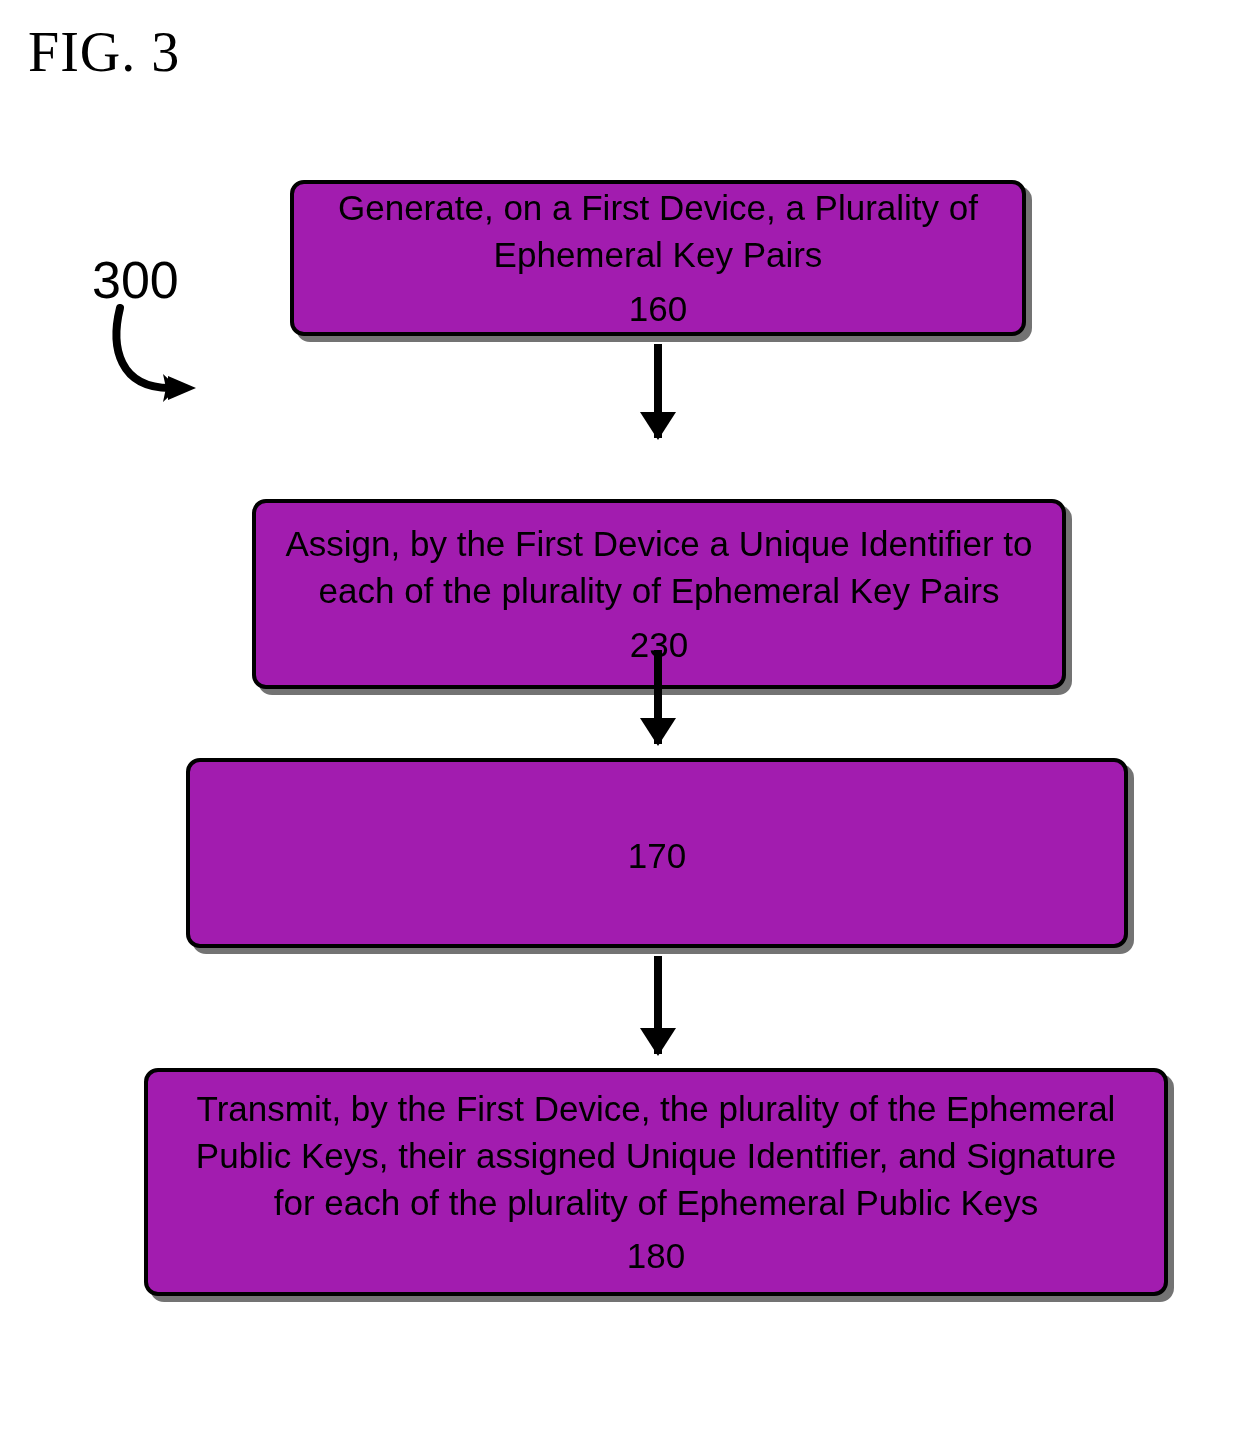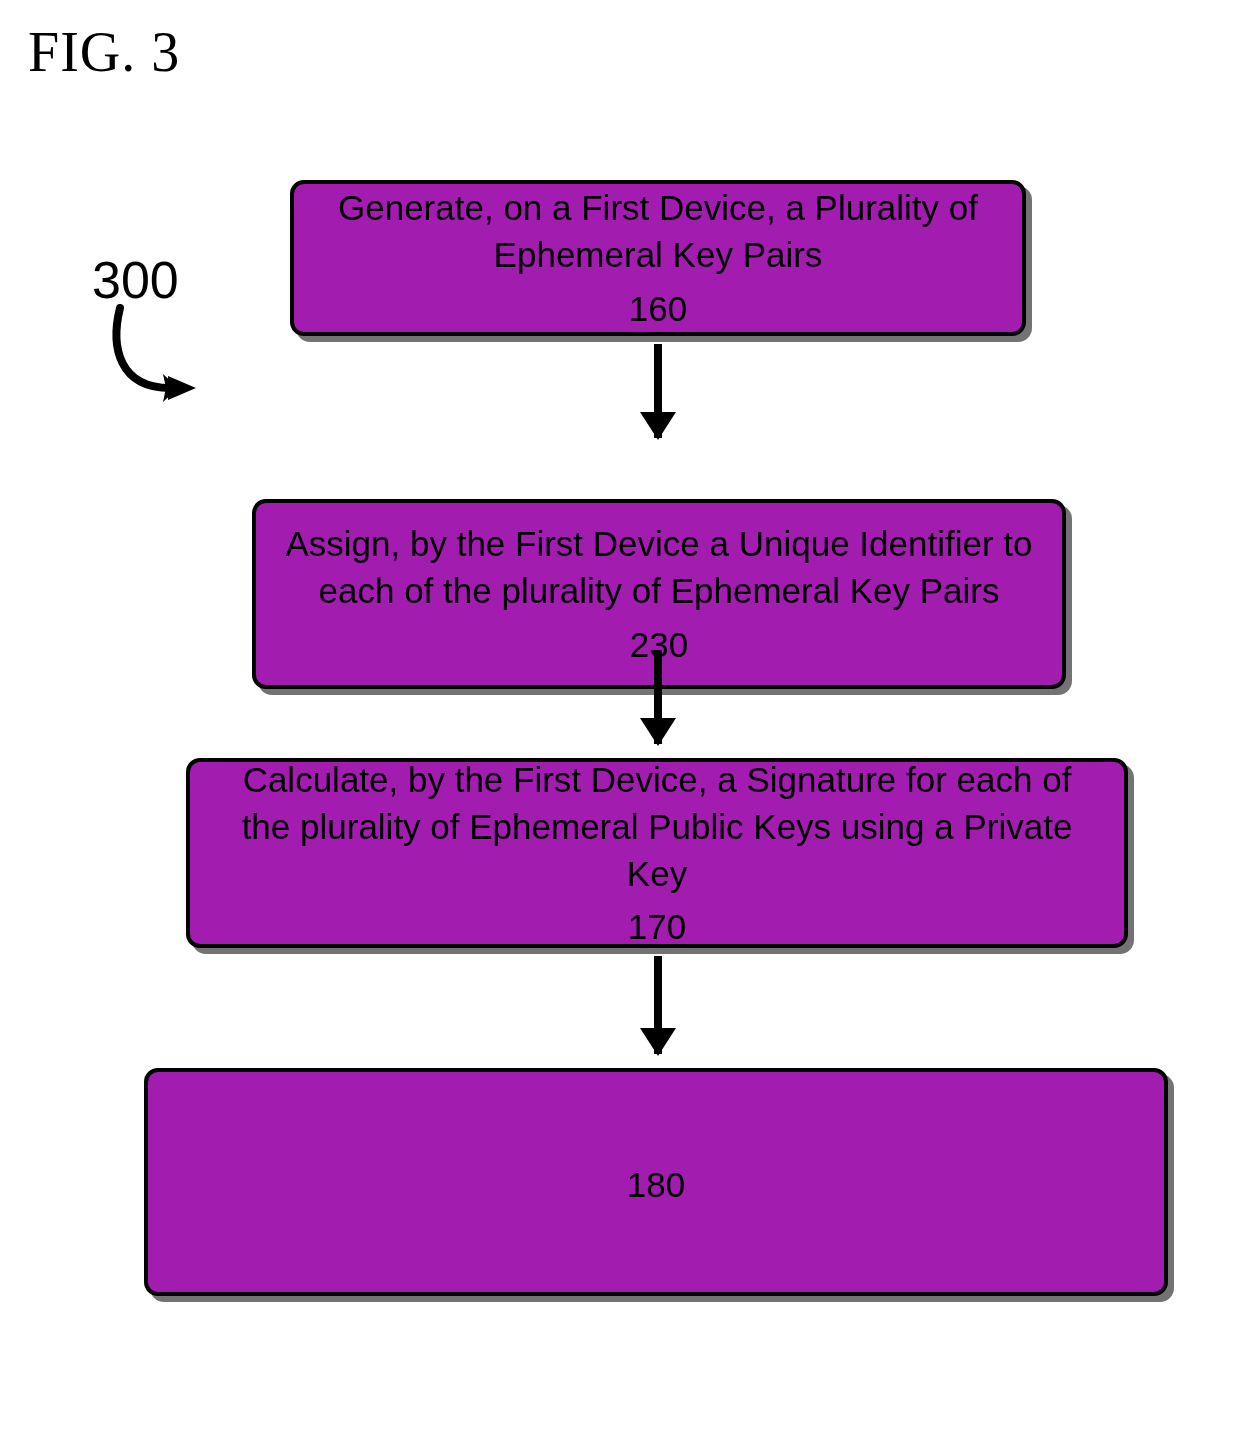--- a/index.html
+++ b/index.html
@@ -104,23 +104,23 @@
   <div id="a1" class="arrow"></div>
 
   <div id="b320" class="box">
     <div>Assign, by the First Device a Unique Identifier to each of the plurality of Ephemeral Key Pairs</div>
     <div class="num">230</div>
   </div>
 
   <div id="a2" class="arrow"></div>
 
   <div id="b330" class="box">
-    <div>Calculate, by the First Device, a Signature for each of the plurality of Ephemeral Public Keys using a Private Key</div>
     <div class="num">170</div>
   </div>
 
   <div id="a3" class="arrow"></div>
 
   <div id="b340" class="box">
+    <div>Transmit, by the First Device, the plurality of the Ephemeral Public Keys, their assigned Unique Identifier, and Signature for each of the plurality of Ephemeral Public Keys</div>
     <div class="num">180</div>
   </div>
 
 </div>
 
 </body></html>

